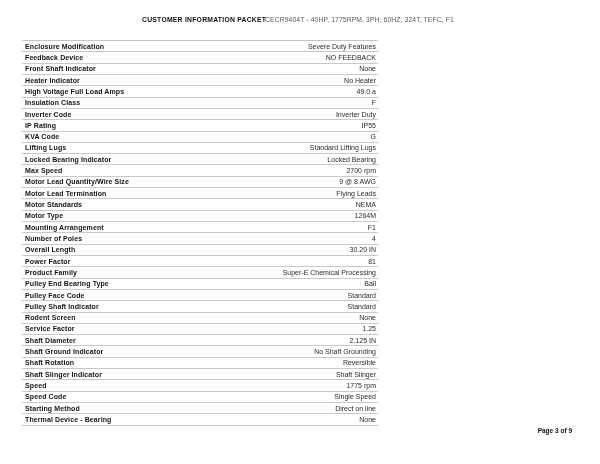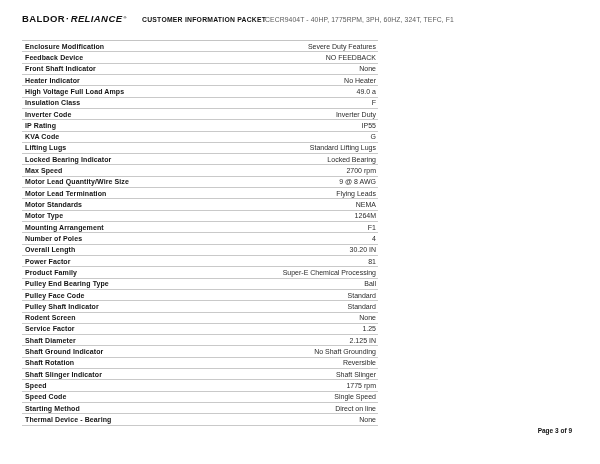--- a/index.html
+++ b/index.html
@@ -103,26 +103,20 @@
     font-weight: bold;
     color: #111111;
   }
 </style>
 </head>
 <body>
 
 <div class="page">
 
   <div class="header">
-    <span class="logo">
-      <span class="baldor">BALDOR</span>
-      <span class="dot">·</span>
-      <span class="reliance">RELIANCE</span>
-      <span class="reg">®</span>
-    </span>
     <span class="doc-title">CUSTOMER INFORMATION PACKET</span>
     <span class="spec-line">CECR9404T - 40HP, 1775RPM, 3PH, 60HZ, 324T, TEFC, F1</span>
   </div>
 
   <div class="spec-table">
     <div class="row">
       <span class="row-label">Enclosure Modification</span>
       <span class="row-value">Severe Duty Features</span>
     </div>
 

